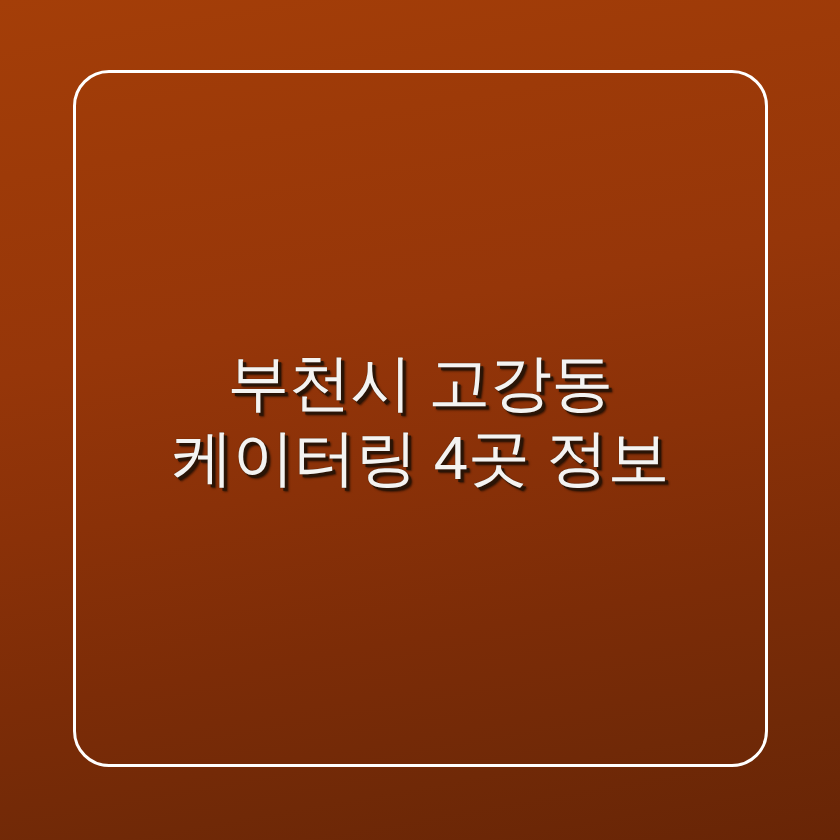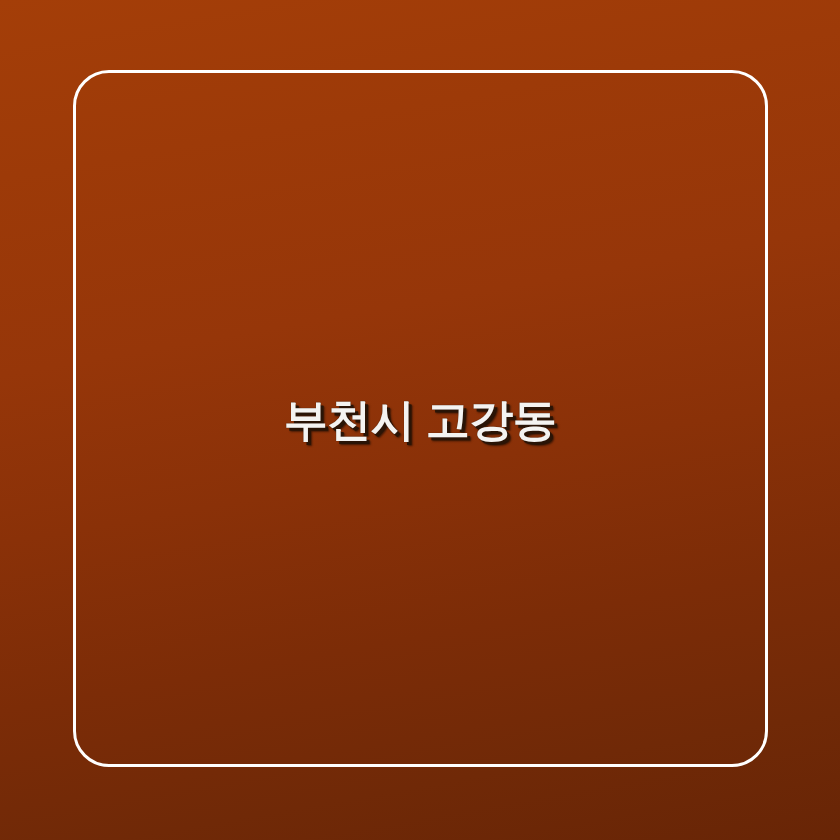--- a/index.html
+++ b/index.html
@@ -47,35 +47,36 @@
     height: 840px;
     display: flex;
     flex-direction: column;
     align-items: center;
     justify-content: center;
     text-align: center;
   }
   .hl-line {
     display: block;
     color: #f4f3f1;
-    font-size: 44px;
-    font-weight: 700;
+    font-size: 62px;
+    font-weight: 400;
     line-height: 1.21;
     letter-spacing: -0.5px;
     white-space: nowrap;
     text-shadow:
       3px 3px 0 #2a1406,
       4px 4px 2px rgba(20, 9, 3, 0.65),
       0 0 1px #2a1406;
   }
 </style>
 </head>
 <body>
 
 <div id="card">
 
   <div id="frame"></div>
 
   <div id="headline">
     <span class="hl-line">부천시 고강동</span>
+    <span class="hl-line">케이터링 4곳 정보</span>
   </div>
 
 </div>
 
 </body></html>

